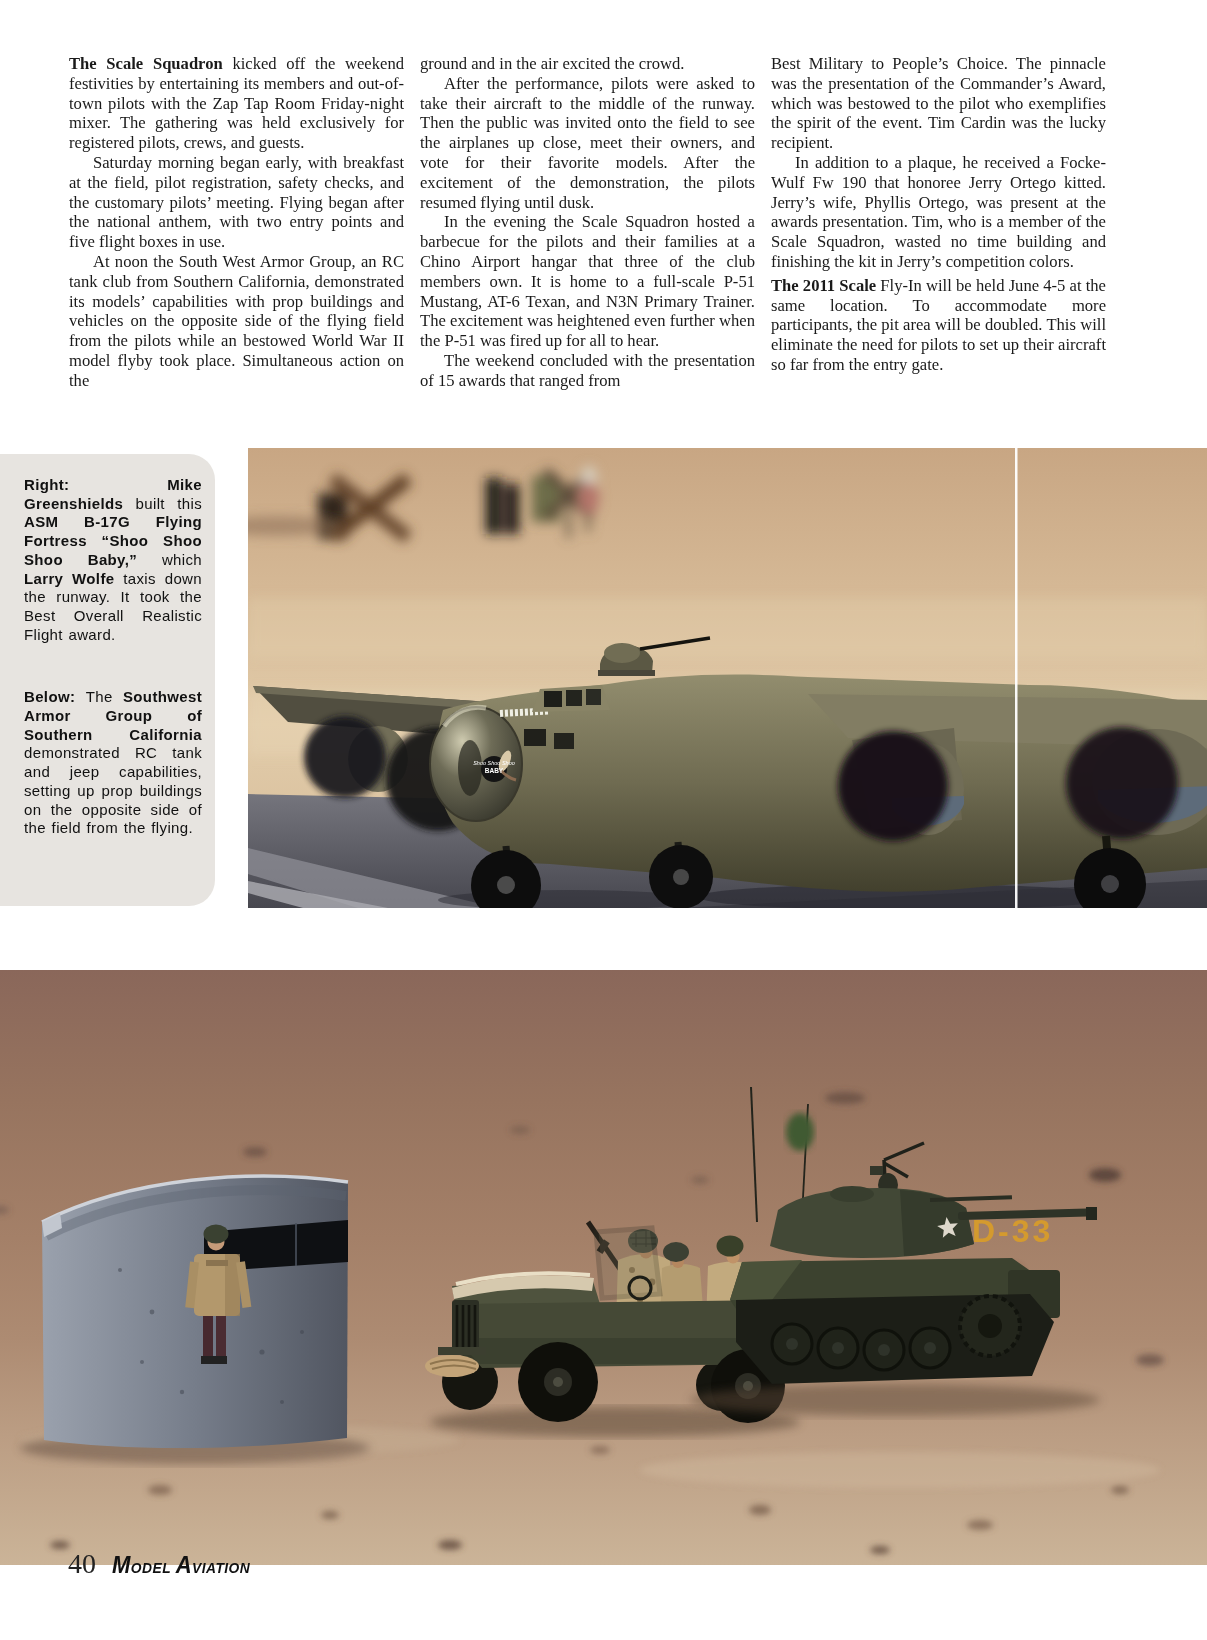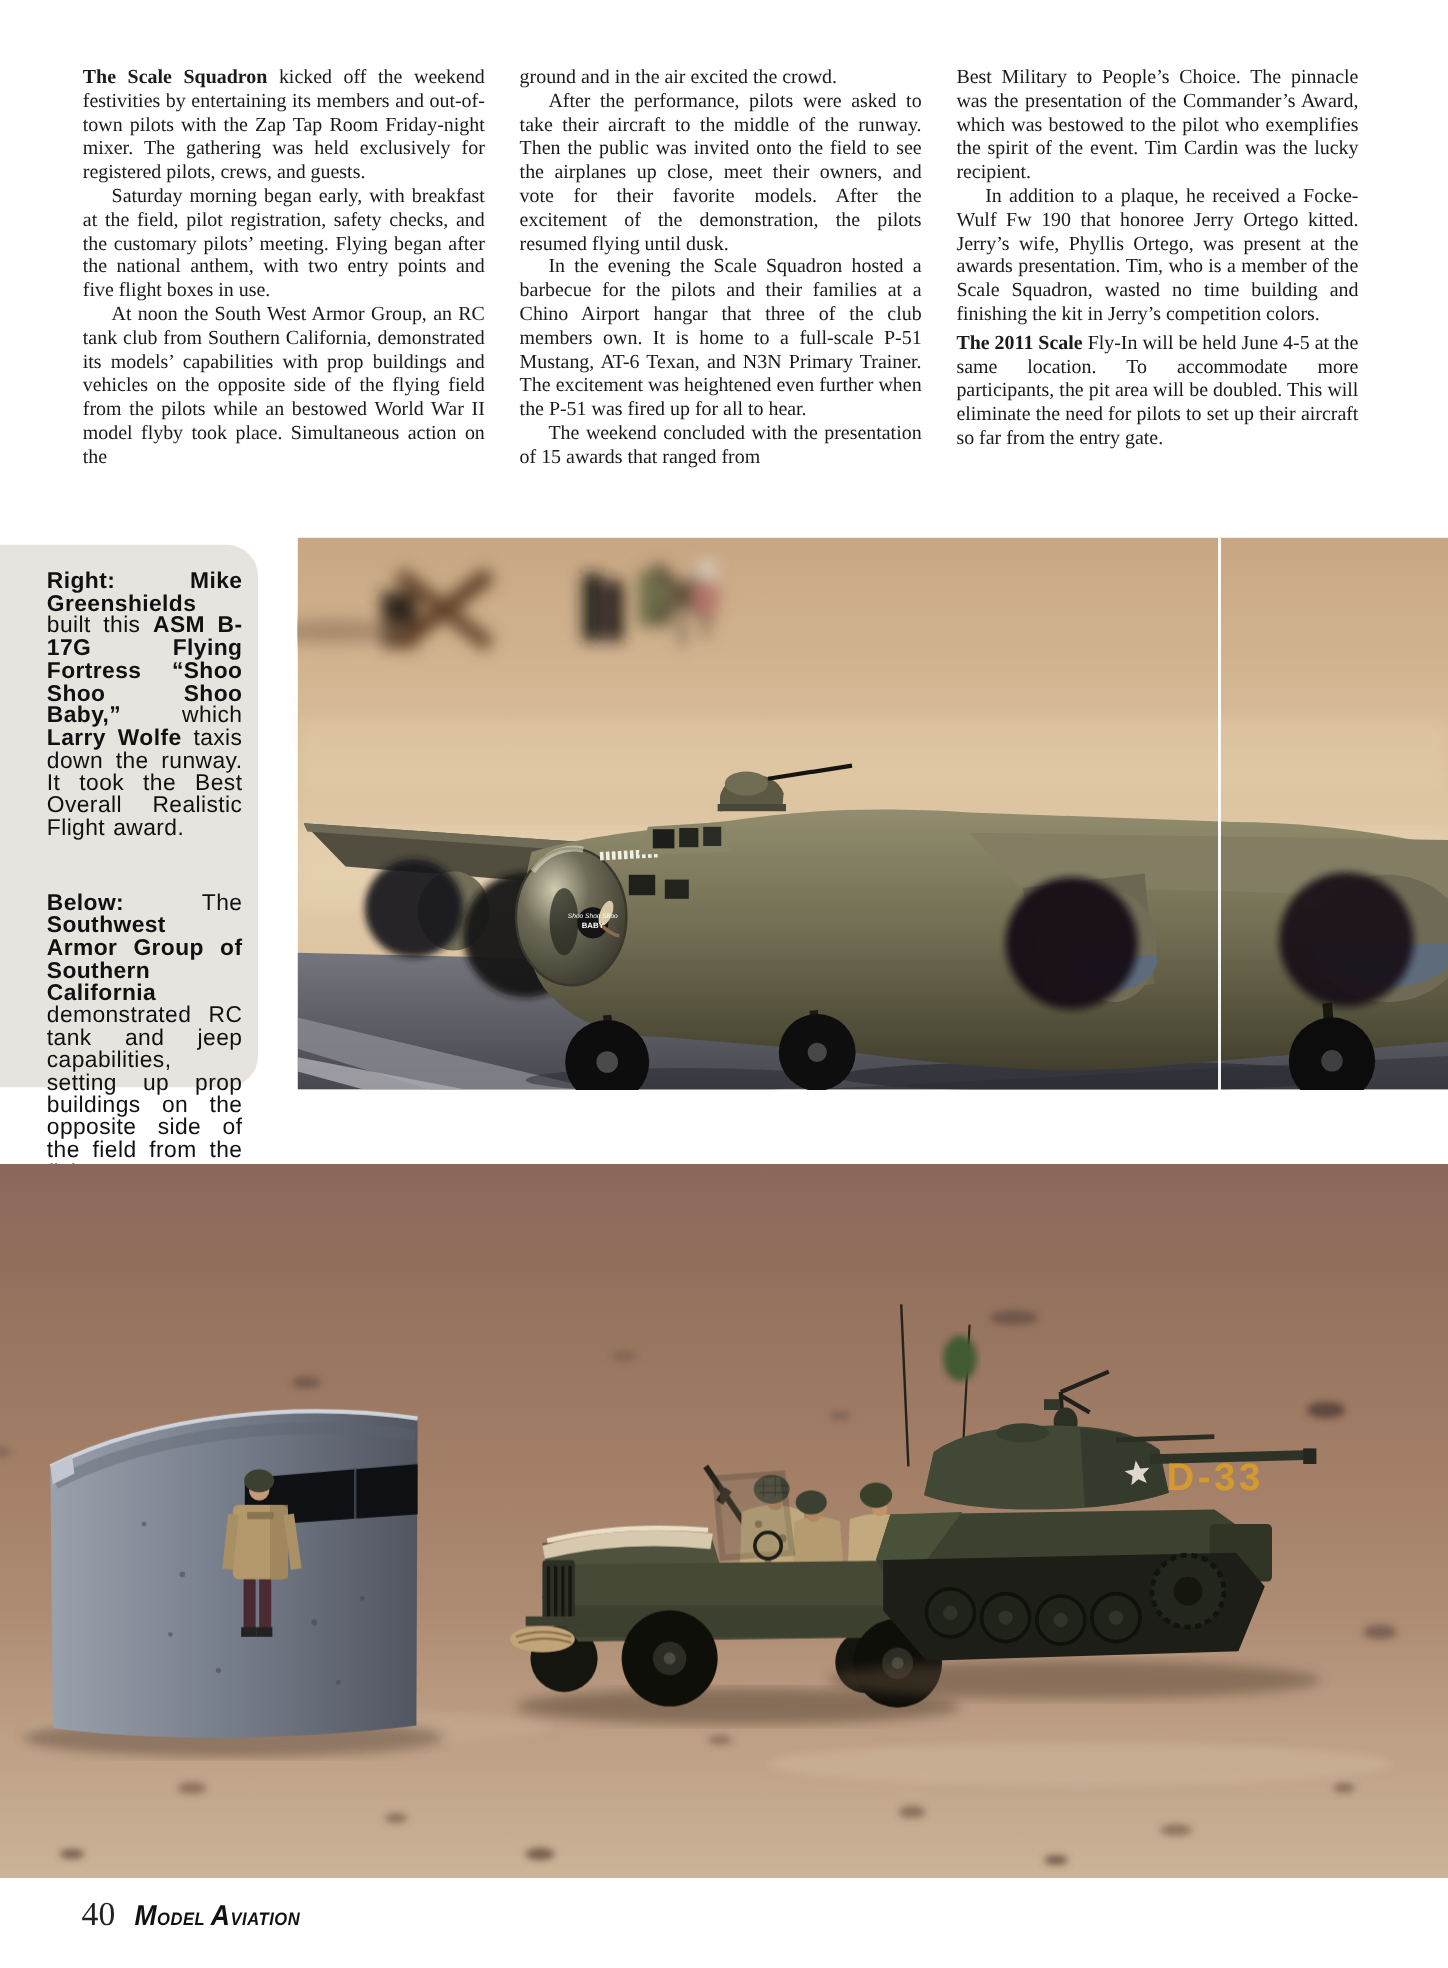--- a/index.html
+++ b/index.html
@@ -1,38 +1,38 @@
 <!DOCTYPE html>
 <html><head>
 <meta charset="utf-8">
 <style>
   html,body{margin:0;padding:0;background:#ffffff;}
   .page{position:relative;width:1207px;height:1640px;background:#ffffff;overflow:hidden;
         font-family:"Liberation Serif", serif;color:#1a1a1a;}
   
-  .columns{position:absolute;left:69px;top:54px;width:1064px;display:flex;gap:29px;}
+  .columns{position:absolute;left:69px;top:54px;width:1064px;display:flex;gap:16px;}
   .col{width:335px;font-size:16.6px;line-height:19.8px;text-align:justify;}
   .col p{margin:0;text-indent:24px;}
   .col p.noindent{text-indent:0;}
   .col p.gap-top{margin-top:4px;}
   .lead-bold{font-weight:bold;}
   
   .caption-box{position:absolute;left:0;top:454px;width:215px;height:452px;
                background:#e7e4e0;border-radius:0 26px 26px 0;box-sizing:border-box;
-               padding:22px 13px 0 39px;font-family:"Liberation Sans", sans-serif;
-               font-size:19px;line-height:18.7px;color:#111;}
+               padding:22px 13px 0 24px;font-family:"Liberation Sans", sans-serif;
+               font-size:15px;line-height:18.7px;color:#111;}
   .caption-box p{margin:0;text-align:justify;letter-spacing:.35px;word-spacing:1.2px;}
   .caption-box p + p{margin-top:44px;}
   .cap-b{font-weight:bold;}
   
   .photo-top{position:absolute;left:248px;top:448px;width:959px;height:460px;}
   .photo-bottom{position:absolute;left:0;top:970px;width:992px;height:595px;}
   .photo-top svg,.photo-bottom svg{display:block;}
   
-  .footer{position:absolute;left:68px;top:1580px;display:flex;align-items:baseline;gap:16px;}
+  .footer{position:absolute;left:68px;top:1548px;display:flex;align-items:baseline;gap:16px;}
   .page-num{font-family:"Liberation Serif", serif;font-size:28px;color:#222;}
   .logo{font-family:"Liberation Sans", sans-serif;font-weight:bold;font-style:italic;
         text-transform:uppercase;color:#111;font-size:15px;letter-spacing:.5px;
         display:inline-block;transform:scaleX(.92);transform-origin:left;}
   .logo .logo-word{display:inline-block;margin-right:5px;}
   .logo .logo-word::first-letter{font-size:24px;}
 </style>
 </head>
 <body>
 

